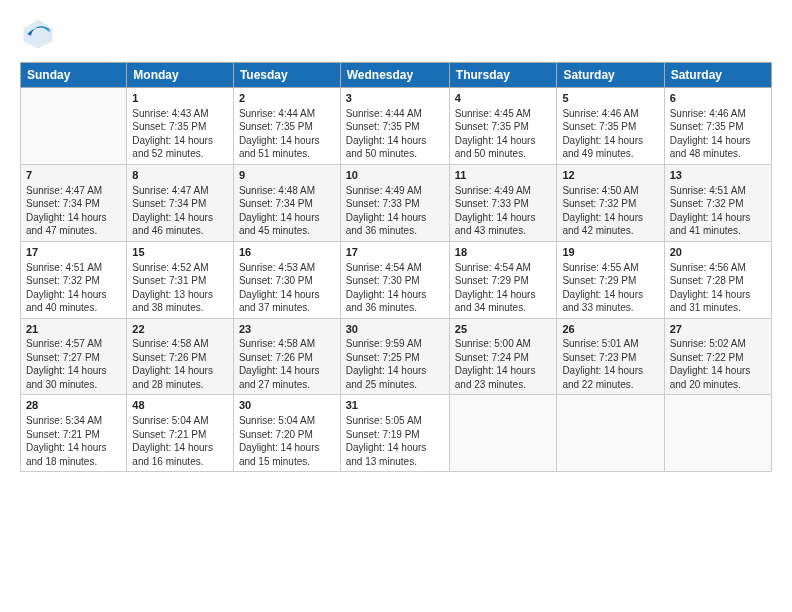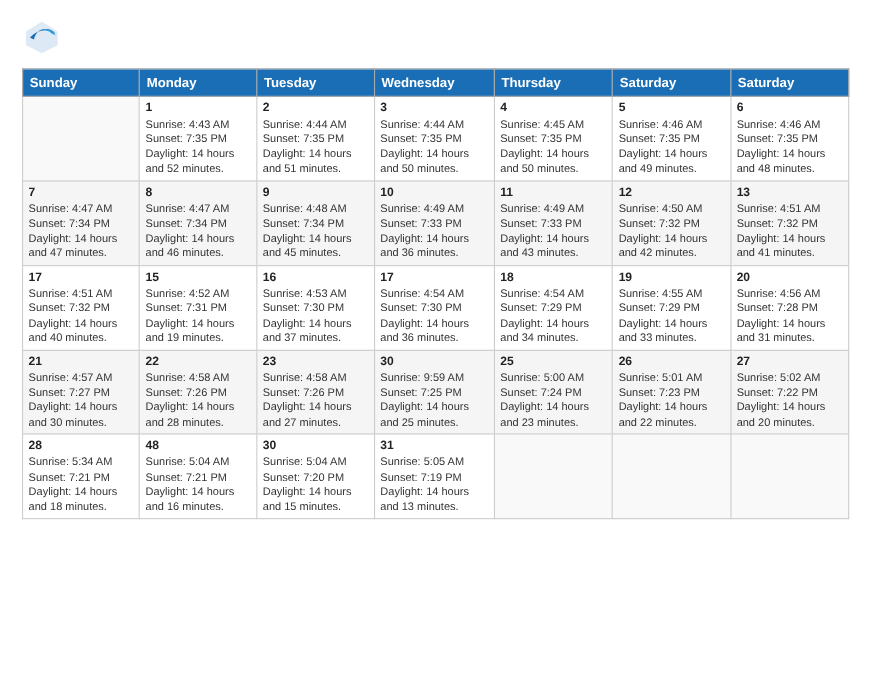--- a/index.html
+++ b/index.html
@@ -150,21 +150,21 @@
           <td><span class="day-number">7</span><span class="day-info">Sunrise: 4:47 AM</span><br><span class="day-info">Sunset: 7:34 PM</span><br><span class="day-info">Daylight: 14 hours and 47 minutes.</span></td>
           <td><span class="day-number">8</span><span class="day-info">Sunrise: 4:47 AM</span><br><span class="day-info">Sunset: 7:34 PM</span><br><span class="day-info">Daylight: 14 hours and 46 minutes.</span></td>
           <td><span class="day-number">9</span><span class="day-info">Sunrise: 4:48 AM</span><br><span class="day-info">Sunset: 7:34 PM</span><br><span class="day-info">Daylight: 14 hours and 45 minutes.</span></td>
           <td><span class="day-number">10</span><span class="day-info">Sunrise: 4:49 AM</span><br><span class="day-info">Sunset: 7:33 PM</span><br><span class="day-info">Daylight: 14 hours and 36 minutes.</span></td>
           <td><span class="day-number">11</span><span class="day-info">Sunrise: 4:49 AM</span><br><span class="day-info">Sunset: 7:33 PM</span><br><span class="day-info">Daylight: 14 hours and 43 minutes.</span></td>
           <td><span class="day-number">12</span><span class="day-info">Sunrise: 4:50 AM</span><br><span class="day-info">Sunset: 7:32 PM</span><br><span class="day-info">Daylight: 14 hours and 42 minutes.</span></td>
           <td><span class="day-number">13</span><span class="day-info">Sunrise: 4:51 AM</span><br><span class="day-info">Sunset: 7:32 PM</span><br><span class="day-info">Daylight: 14 hours and 41 minutes.</span></td>
         </tr>
         <tr>
           <td><span class="day-number">17</span><span class="day-info">Sunrise: 4:51 AM</span><br><span class="day-info">Sunset: 7:32 PM</span><br><span class="day-info">Daylight: 14 hours and 40 minutes.</span></td>
-          <td><span class="day-number">15</span><span class="day-info">Sunrise: 4:52 AM</span><br><span class="day-info">Sunset: 7:31 PM</span><br><span class="day-info">Daylight: 14 hours and 19 minutes.</span></td>
+          <td><span class="day-number">15</span><span class="day-info">Sunrise: 4:52 AM</span><br><span class="day-info">Sunset: 7:31 PM</span><br><span class="day-info">Daylight: 13 hours and 38 minutes.</span></td>
           <td><span class="day-number">16</span><span class="day-info">Sunrise: 4:53 AM</span><br><span class="day-info">Sunset: 7:30 PM</span><br><span class="day-info">Daylight: 14 hours and 37 minutes.</span></td>
           <td><span class="day-number">17</span><span class="day-info">Sunrise: 4:54 AM</span><br><span class="day-info">Sunset: 7:30 PM</span><br><span class="day-info">Daylight: 14 hours and 36 minutes.</span></td>
           <td><span class="day-number">18</span><span class="day-info">Sunrise: 4:54 AM</span><br><span class="day-info">Sunset: 7:29 PM</span><br><span class="day-info">Daylight: 14 hours and 34 minutes.</span></td>
           <td><span class="day-number">19</span><span class="day-info">Sunrise: 4:55 AM</span><br><span class="day-info">Sunset: 7:29 PM</span><br><span class="day-info">Daylight: 14 hours and 33 minutes.</span></td>
           <td><span class="day-number">20</span><span class="day-info">Sunrise: 4:56 AM</span><br><span class="day-info">Sunset: 7:28 PM</span><br><span class="day-info">Daylight: 14 hours and 31 minutes.</span></td>
         </tr>
         <tr>
           <td><span class="day-number">21</span><span class="day-info">Sunrise: 4:57 AM</span><br><span class="day-info">Sunset: 7:27 PM</span><br><span class="day-info">Daylight: 14 hours and 30 minutes.</span></td>
           <td><span class="day-number">22</span><span class="day-info">Sunrise: 4:58 AM</span><br><span class="day-info">Sunset: 7:26 PM</span><br><span class="day-info">Daylight: 14 hours and 28 minutes.</span></td>
           <td><span class="day-number">23</span><span class="day-info">Sunrise: 4:58 AM</span><br><span class="day-info">Sunset: 7:26 PM</span><br><span class="day-info">Daylight: 14 hours and 27 minutes.</span></td>

